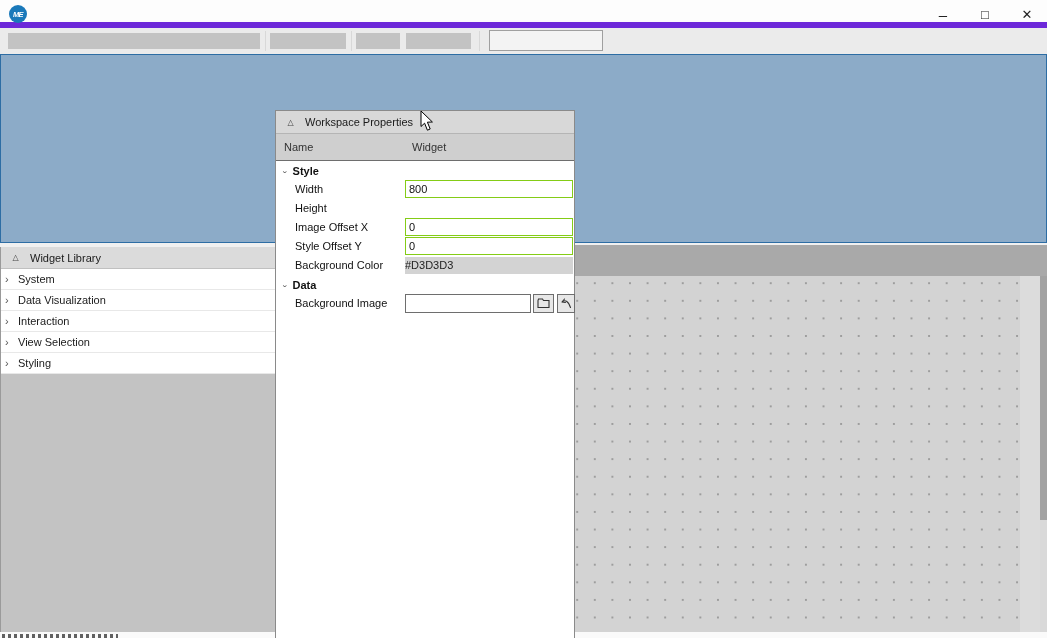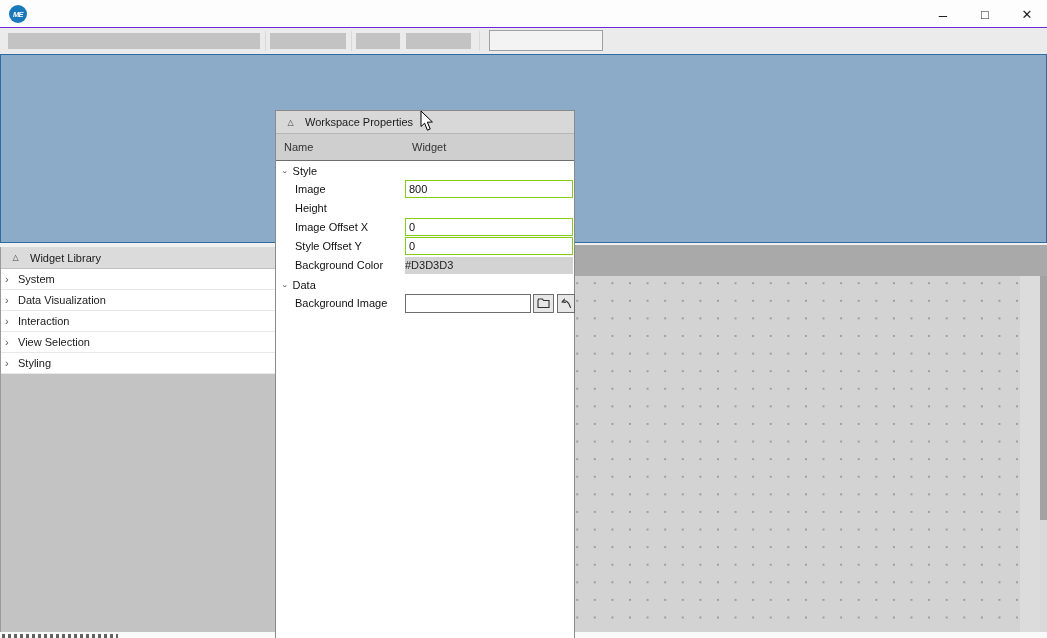--- a/index.html
+++ b/index.html
@@ -9,21 +9,21 @@
     font-size: 11px;
     color: #1a1a1a;
     background: #f0f0f0;
     overflow: hidden;
   }
   .window { position: relative; width: 1047px; height: 638px; background: #f0f0f0; }
 
   
   .titlebar {
     position: absolute; left: 0; top: 0; width: 1047px; height: 28px;
-    background: #fdfdfd; border-bottom: 1px solid #6d28d9;
+    background: #fdfdfd; border-bottom: 6px solid #6d28d9;
   }
   .app-icon {
     position: absolute; left: 9px; top: 5px; width: 18px; height: 18px;
     border-radius: 50%; background: #1a79ba; color: #ffffff;
     font-size: 7.5px; font-weight: bold; font-style: italic;
     display: flex; align-items: center; justify-content: center;
     letter-spacing: -0.5px;
   }
   .win-btn {
     position: absolute; top: 0; width: 34px; height: 28px;
@@ -114,21 +114,21 @@
   .props-colhead {
     height: 27px; background: #cfcfcf; border-bottom: 1px solid #6e6e6e;
     position: relative; font-size: 11px; color: #333;
   }
   .col-name  { position: absolute; left: 8px;  top: 7px; }
   .col-value { position: absolute; left: 136px; top: 7px; }
 
   .prop-row { position: relative; height: 19px; background: #fff; }
   .group-row { display: flex; align-items: center; }
   .group-chevron { margin: 1px 4px 0 5px; color: #3f3f3f; font-size: 9px; transform: scaleY(0.8); }
-  .group-label { font-weight: normal; color: #111; text-align: right; }
+  .group-label { font-weight: bold; color: #111; text-align: right; }
   .prop-label { position: absolute; left: 19px; top: 3px; color: #111; }
 
   .prop-input {
     position: absolute; left: 129px; top: 0px; width: 168px; height: 18px;
     border: 1px solid #84cc16; background: #fff;
     font-family: "Liberation Sans", sans-serif; font-size: 11px; padding: 0 3px; color: #111;
   }
   .prop-readonly {
     position: absolute; left: 129px; top: 1px; width: 168px; height: 17px;
     background: #d3d3d3; border: none;
@@ -227,21 +227,21 @@
       <span class="col-name">Name</span>
       <span class="col-value">Widget</span>
     </div>
 
     <div class="prop-row group-row">
       <span class="group-chevron">⌄</span>
       <span class="group-label">Style</span>
     </div>
 
     <div class="prop-row">
-      <span class="prop-label">Image</span>
+      <span class="prop-label">Width</span>
       <input class="prop-input" value="800" style="">
     </div>
 
     <div class="prop-row">
       <span class="prop-label">Height</span>
     </div>
 
     <div class="prop-row">
       <span class="prop-label">Image Offset X</span>
       <input class="prop-input" value="0" style="">

